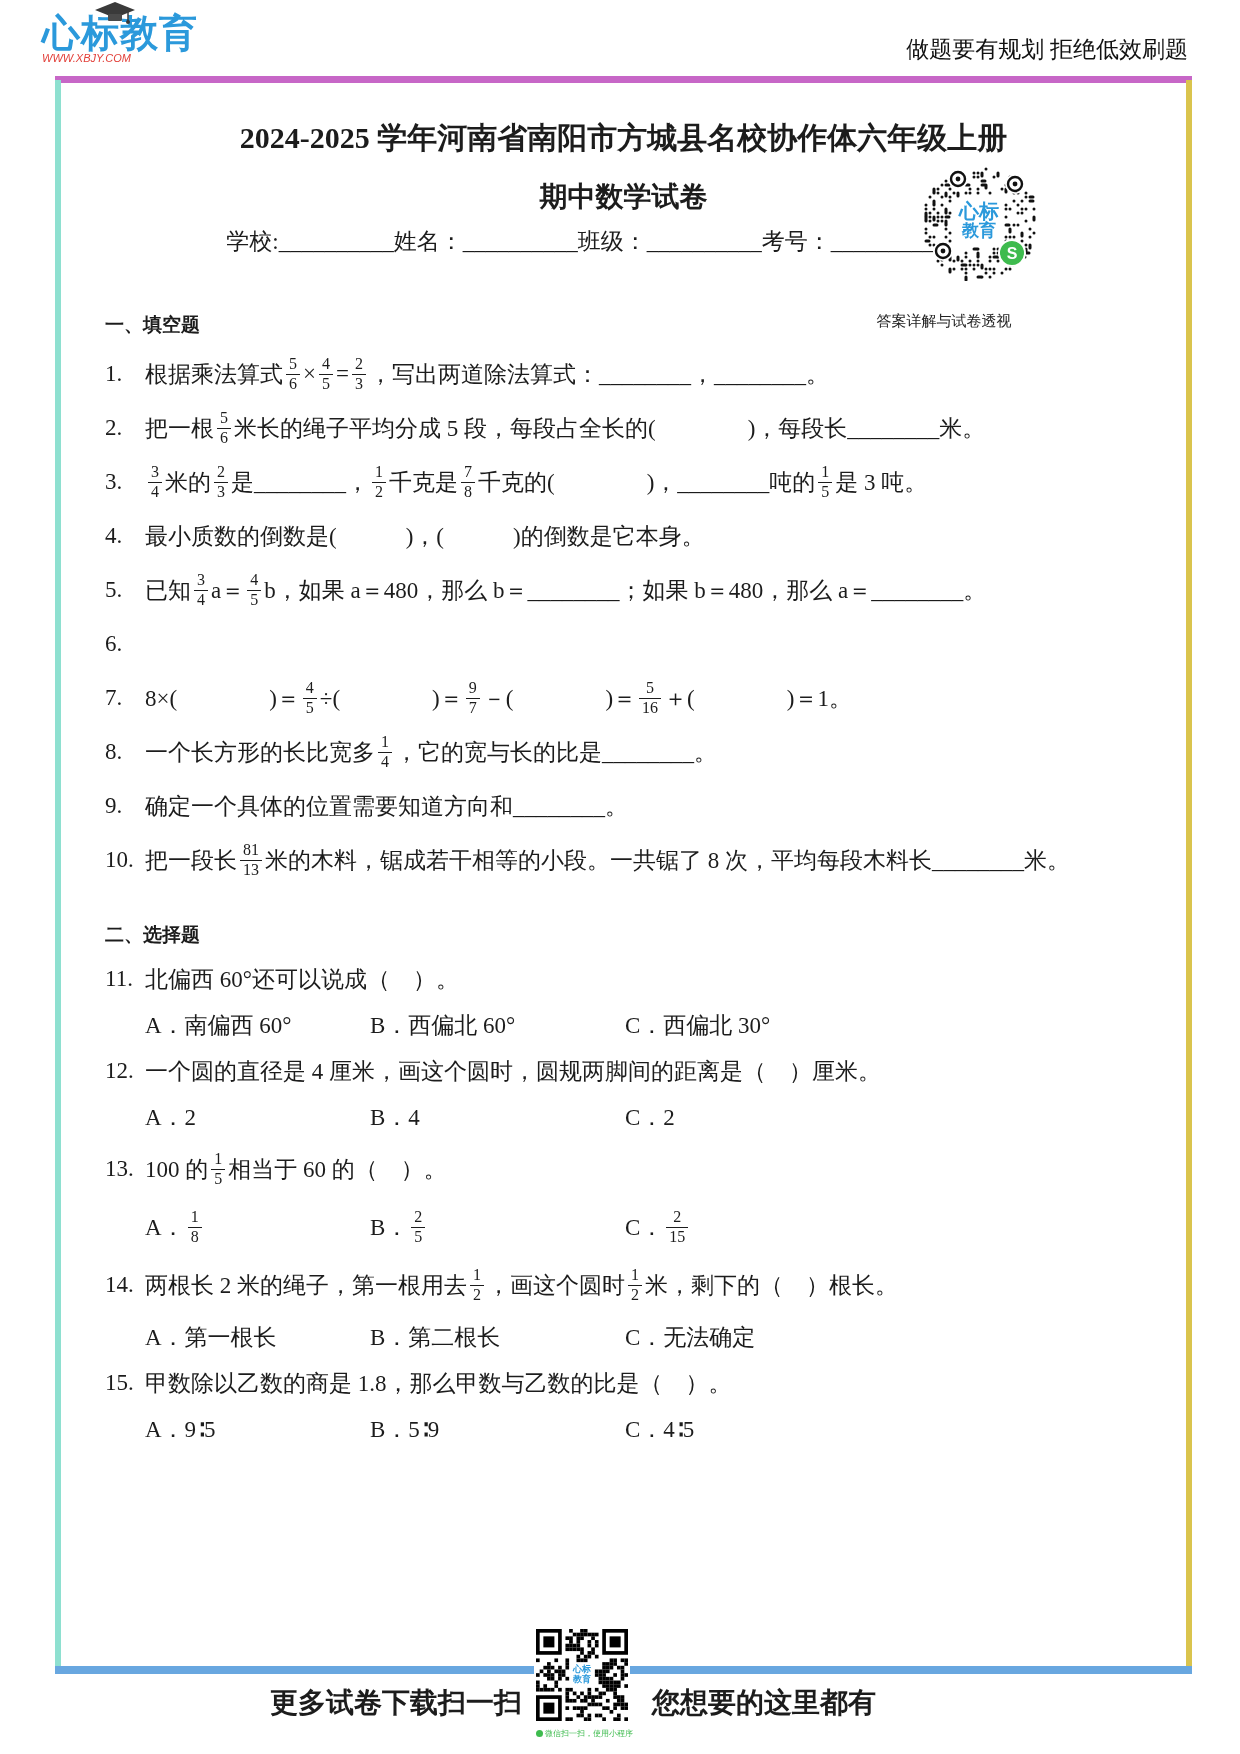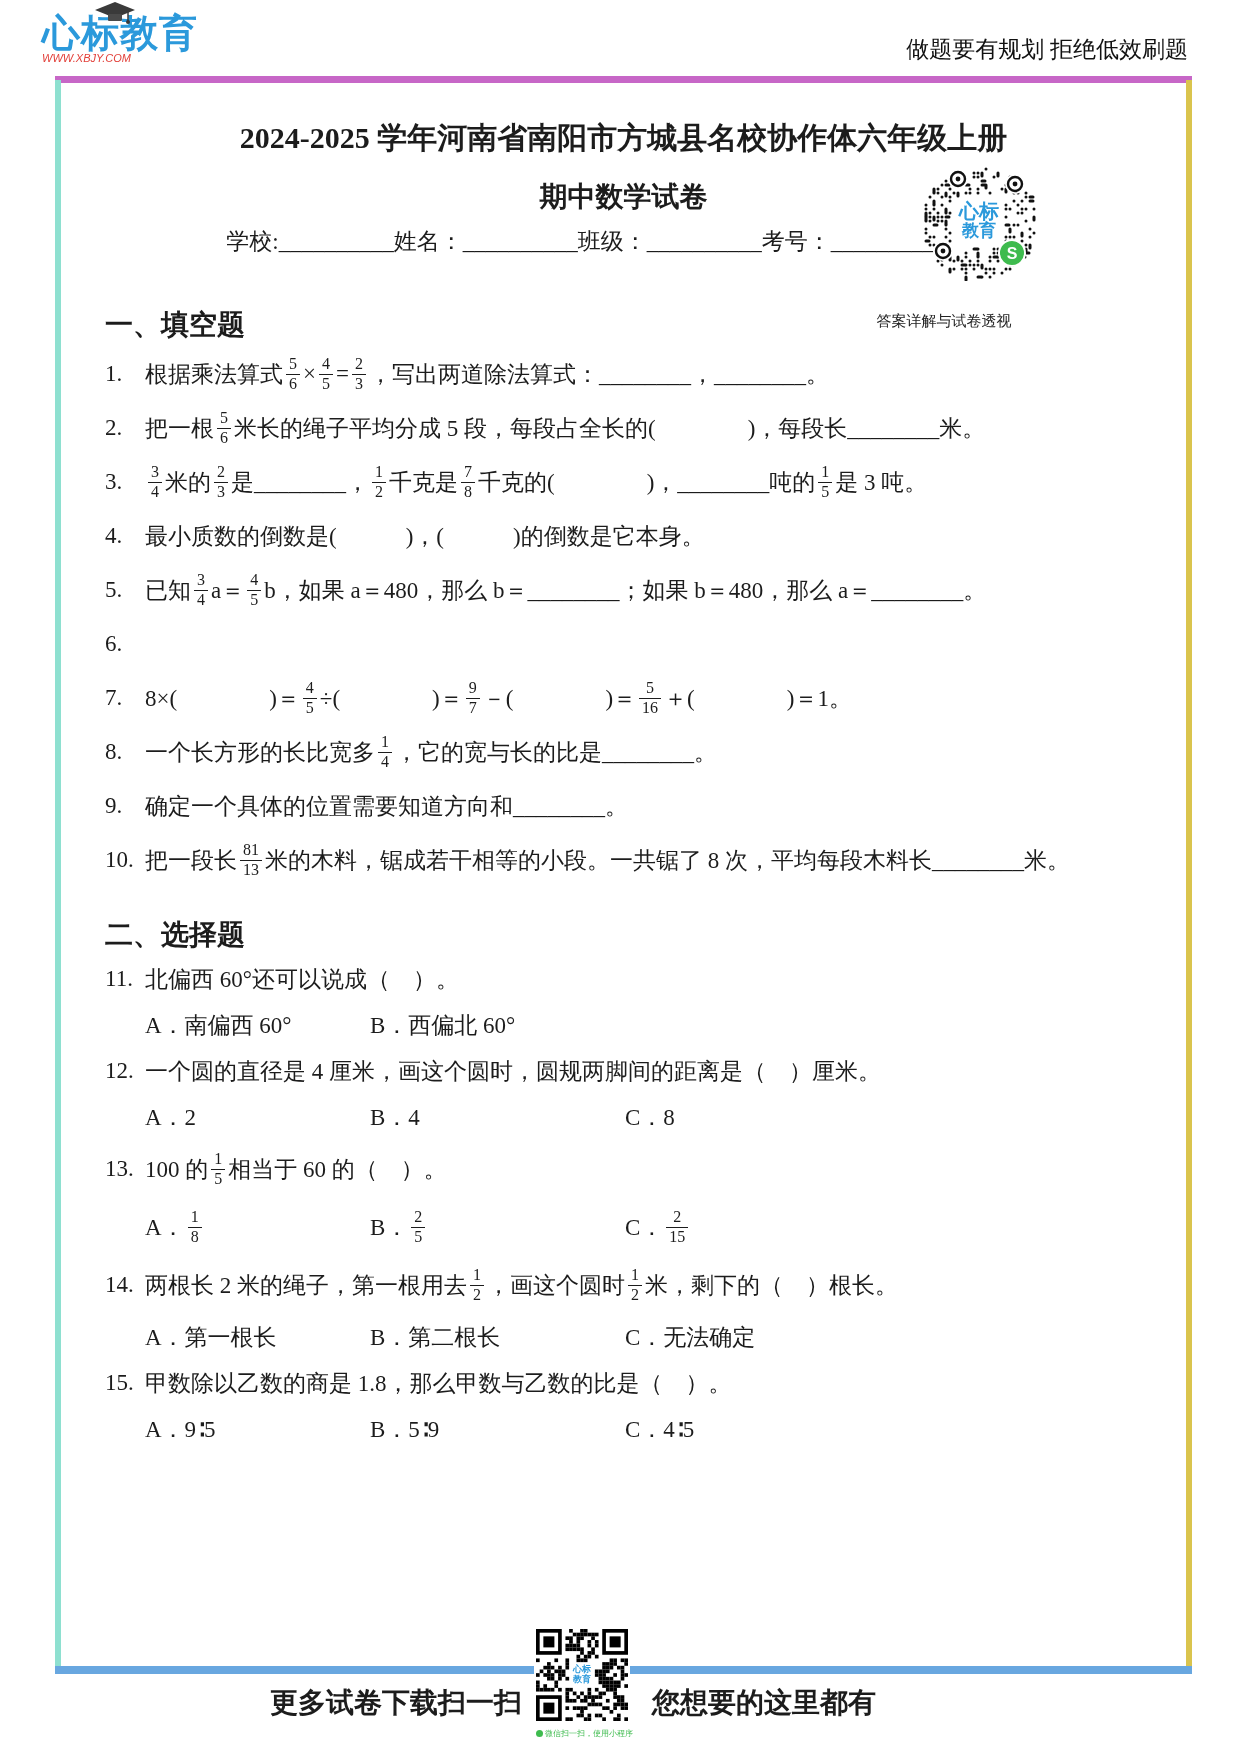--- a/index.html
+++ b/index.html
@@ -25,21 +25,21 @@
   .info-line{ position:absolute; left:61px; top:226px; width:1050px; text-align:center; font-size:23px; }
   
   .answers-qr { position:absolute; left:920px; top:163px; width:118px; height:118px; }
   .answers-qr-center { position:absolute; left:50%; top:50%; transform:translate(-50%,-54%); text-align:center;
     font-family:"Liberation Sans","DejaVu Sans",sans-serif; font-weight:bold; color:#2B99DB; line-height:1.05; background:#fff; padding:1px 2px; }
   .answers-qr-center .l1 { font-size:20px; }
   .answers-qr-center .l2 { font-size:17px; }
   .qr-caption { position:absolute; left:864px; top:312px; width:160px; text-align:center; font-size:15px; color:#222; }
   
   .content { position:absolute; left:105px; top:303px; width:1014px; font-size:23px; }
-  .sec-heading { height:44px; display:flex; align-items:center; font-size:28px; font-weight:bold; }
+  .sec-heading { height:44px; display:flex; align-items:center; font-size:19px; font-weight:bold; }
   .sec-heading.sec-1 { margin-top:26px; }
   .q-row { display:flex; align-items:center; }
   .q-row.s0 { height:54px; }
   .q-row.s1 { height:44px; }
   .q-row.s1.tall { height:56px; }
   .q-num { flex:0 0 40px; }
   .q-body { display:inline-flex; align-items:center; white-space:pre; }
   .seg-text { white-space:pre; }
   .opt-row { display:flex; align-items:center; height:48px; padding-left:40px; }
   .opt-row.tall { height:60px; }
@@ -339,29 +339,30 @@
       <span class="q-body"><span class="seg-text">把一段长</span><span class="frac"><span class="num">81</span><span class="den">13</span></span><span class="seg-text">米的木料，锯成若干相等的小段。一共锯了 8 次，平均每段木料长________米。</span></span>
     </div>
     <div class="sec-heading sec-1">二、选择题</div>
     <div class="q-row s1">
       <span class="q-num">11.</span>
       <span class="q-body"><span class="seg-text">北偏西 60°还可以说成（　）。</span></span>
     </div>
     <div class="opt-row">
       <span class="opt-cell"><span class="seg-text">A．南偏西 60°</span></span>
       <span class="opt-cell"><span class="seg-text">B．西偏北 60°</span></span>
+      <span class="opt-cell"><span class="seg-text">C．西偏北 30°</span></span>
     </div>
     <div class="q-row s1">
       <span class="q-num">12.</span>
       <span class="q-body"><span class="seg-text">一个圆的直径是 4 厘米，画这个圆时，圆规两脚间的距离是（　）厘米。</span></span>
     </div>
     <div class="opt-row">
       <span class="opt-cell"><span class="seg-text">A．2</span></span>
       <span class="opt-cell"><span class="seg-text">B．4</span></span>
-      <span class="opt-cell"><span class="seg-text">C．8</span></span>
+      <span class="opt-cell"><span class="seg-text">C．2</span></span>
     </div>
     <div class="q-row s1 tall">
       <span class="q-num">13.</span>
       <span class="q-body"><span class="seg-text">100 的</span><span class="frac"><span class="num">1</span><span class="den">5</span></span><span class="seg-text">相当于 60 的（　）。</span></span>
     </div>
     <div class="opt-row tall">
       <span class="opt-cell"><span class="seg-text">A．</span><span class="frac"><span class="num">1</span><span class="den">8</span></span></span>
       <span class="opt-cell"><span class="seg-text">B．</span><span class="frac"><span class="num">2</span><span class="den">5</span></span></span>
       <span class="opt-cell"><span class="seg-text">C．</span><span class="frac"><span class="num">2</span><span class="den">15</span></span></span>
     </div>

